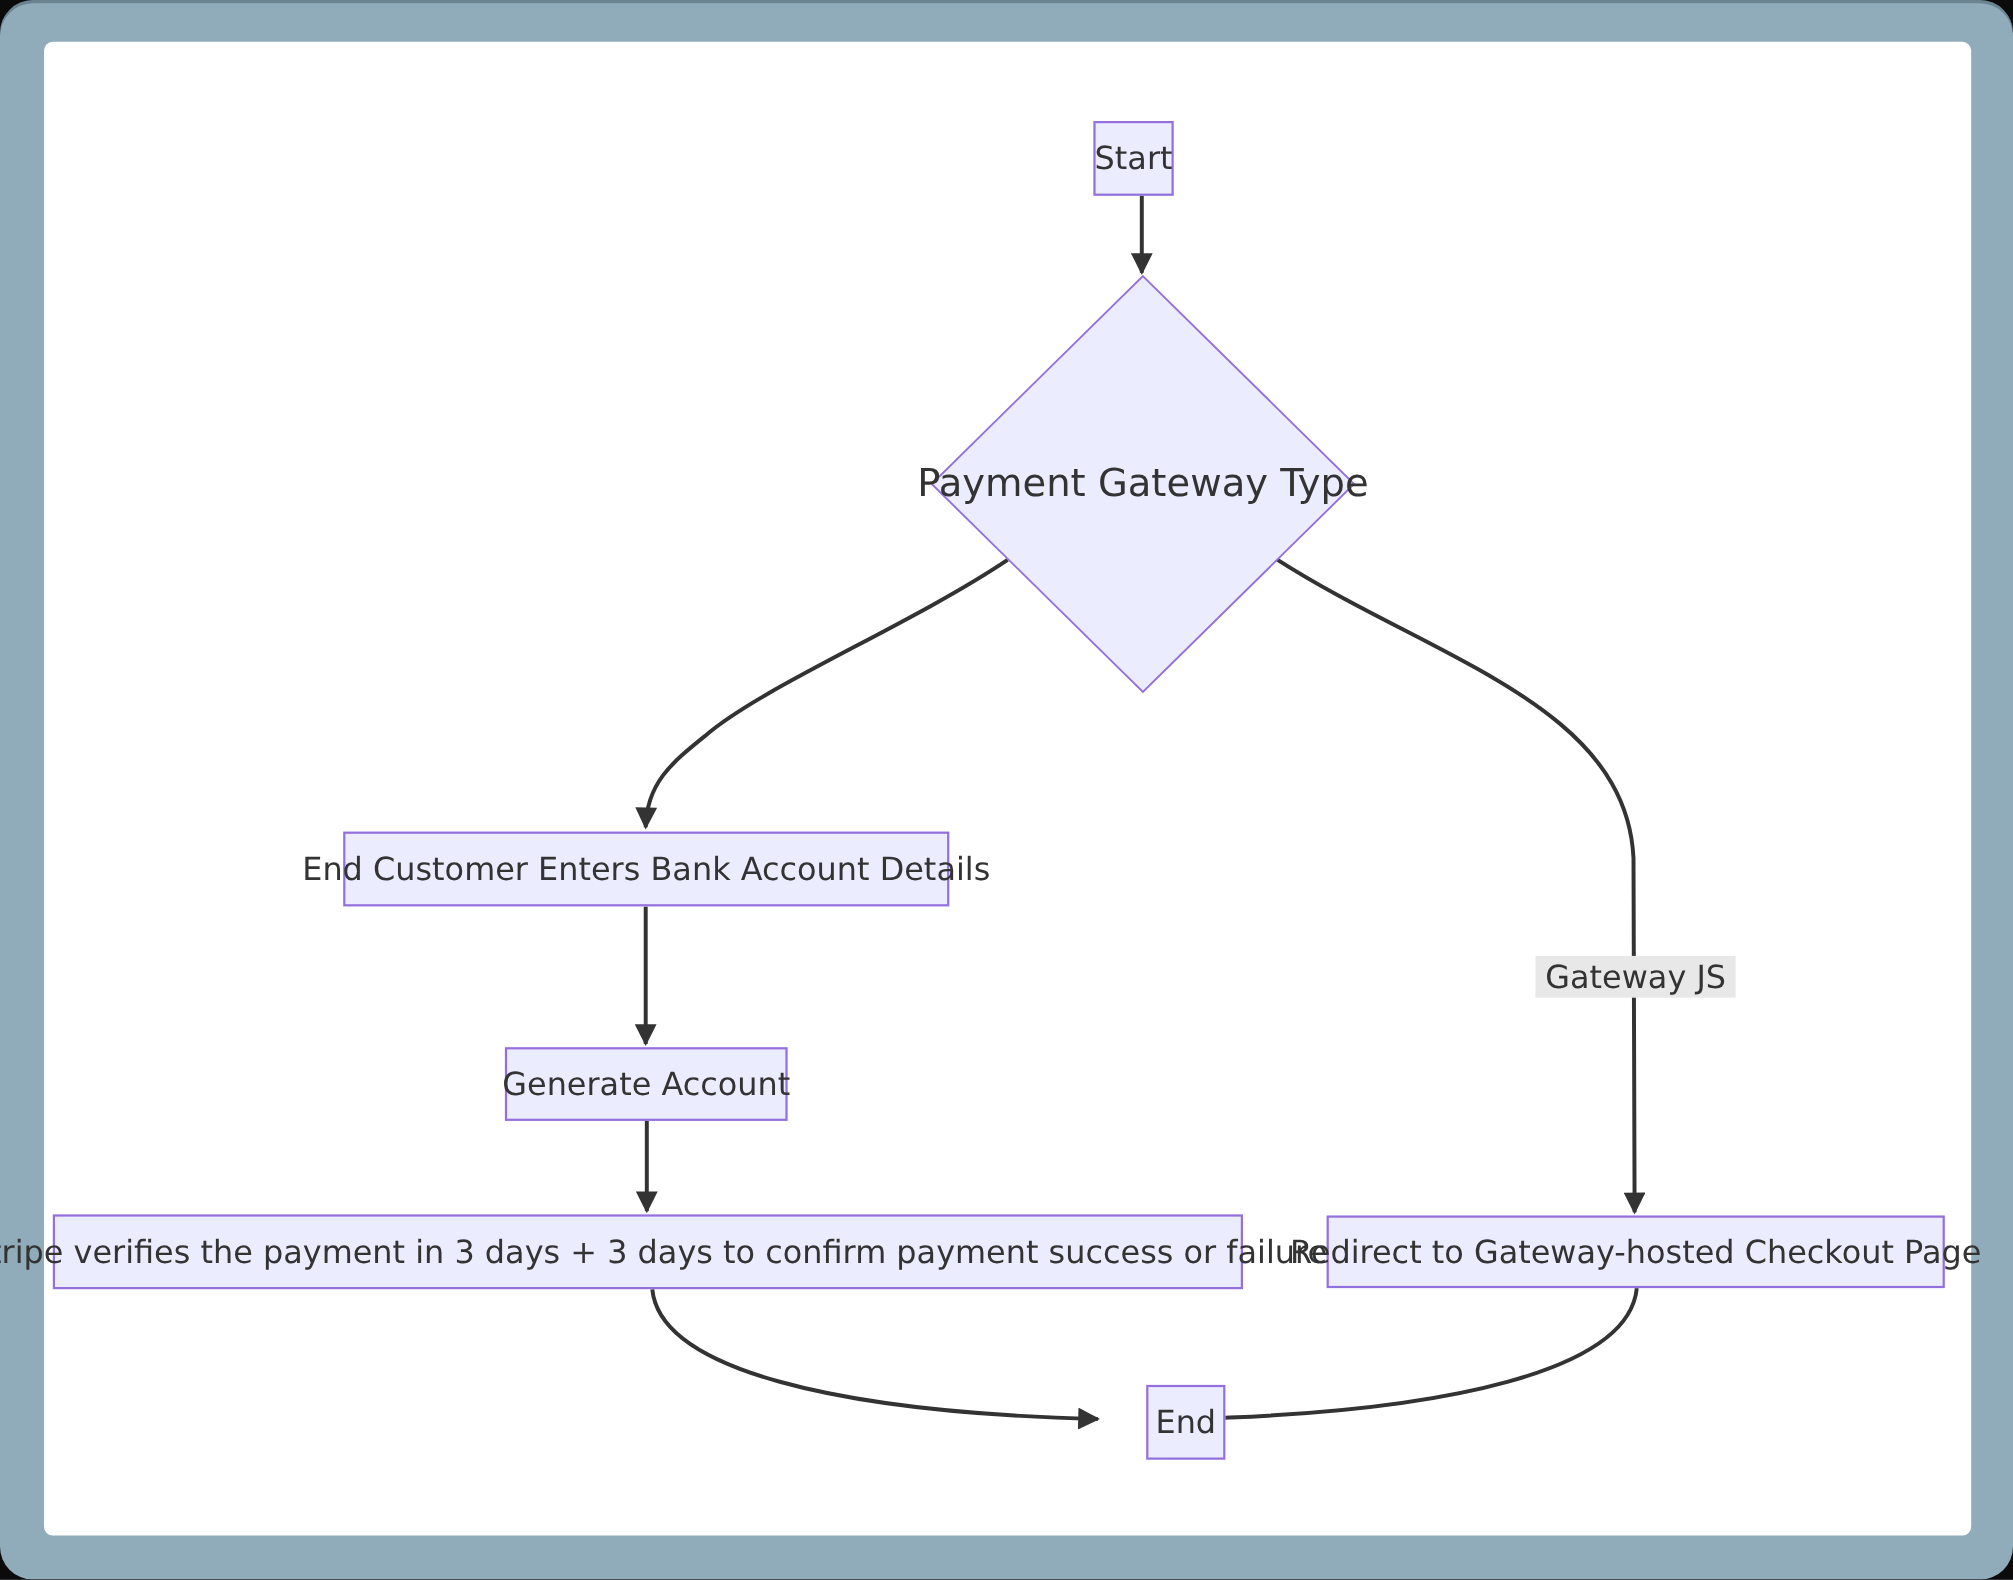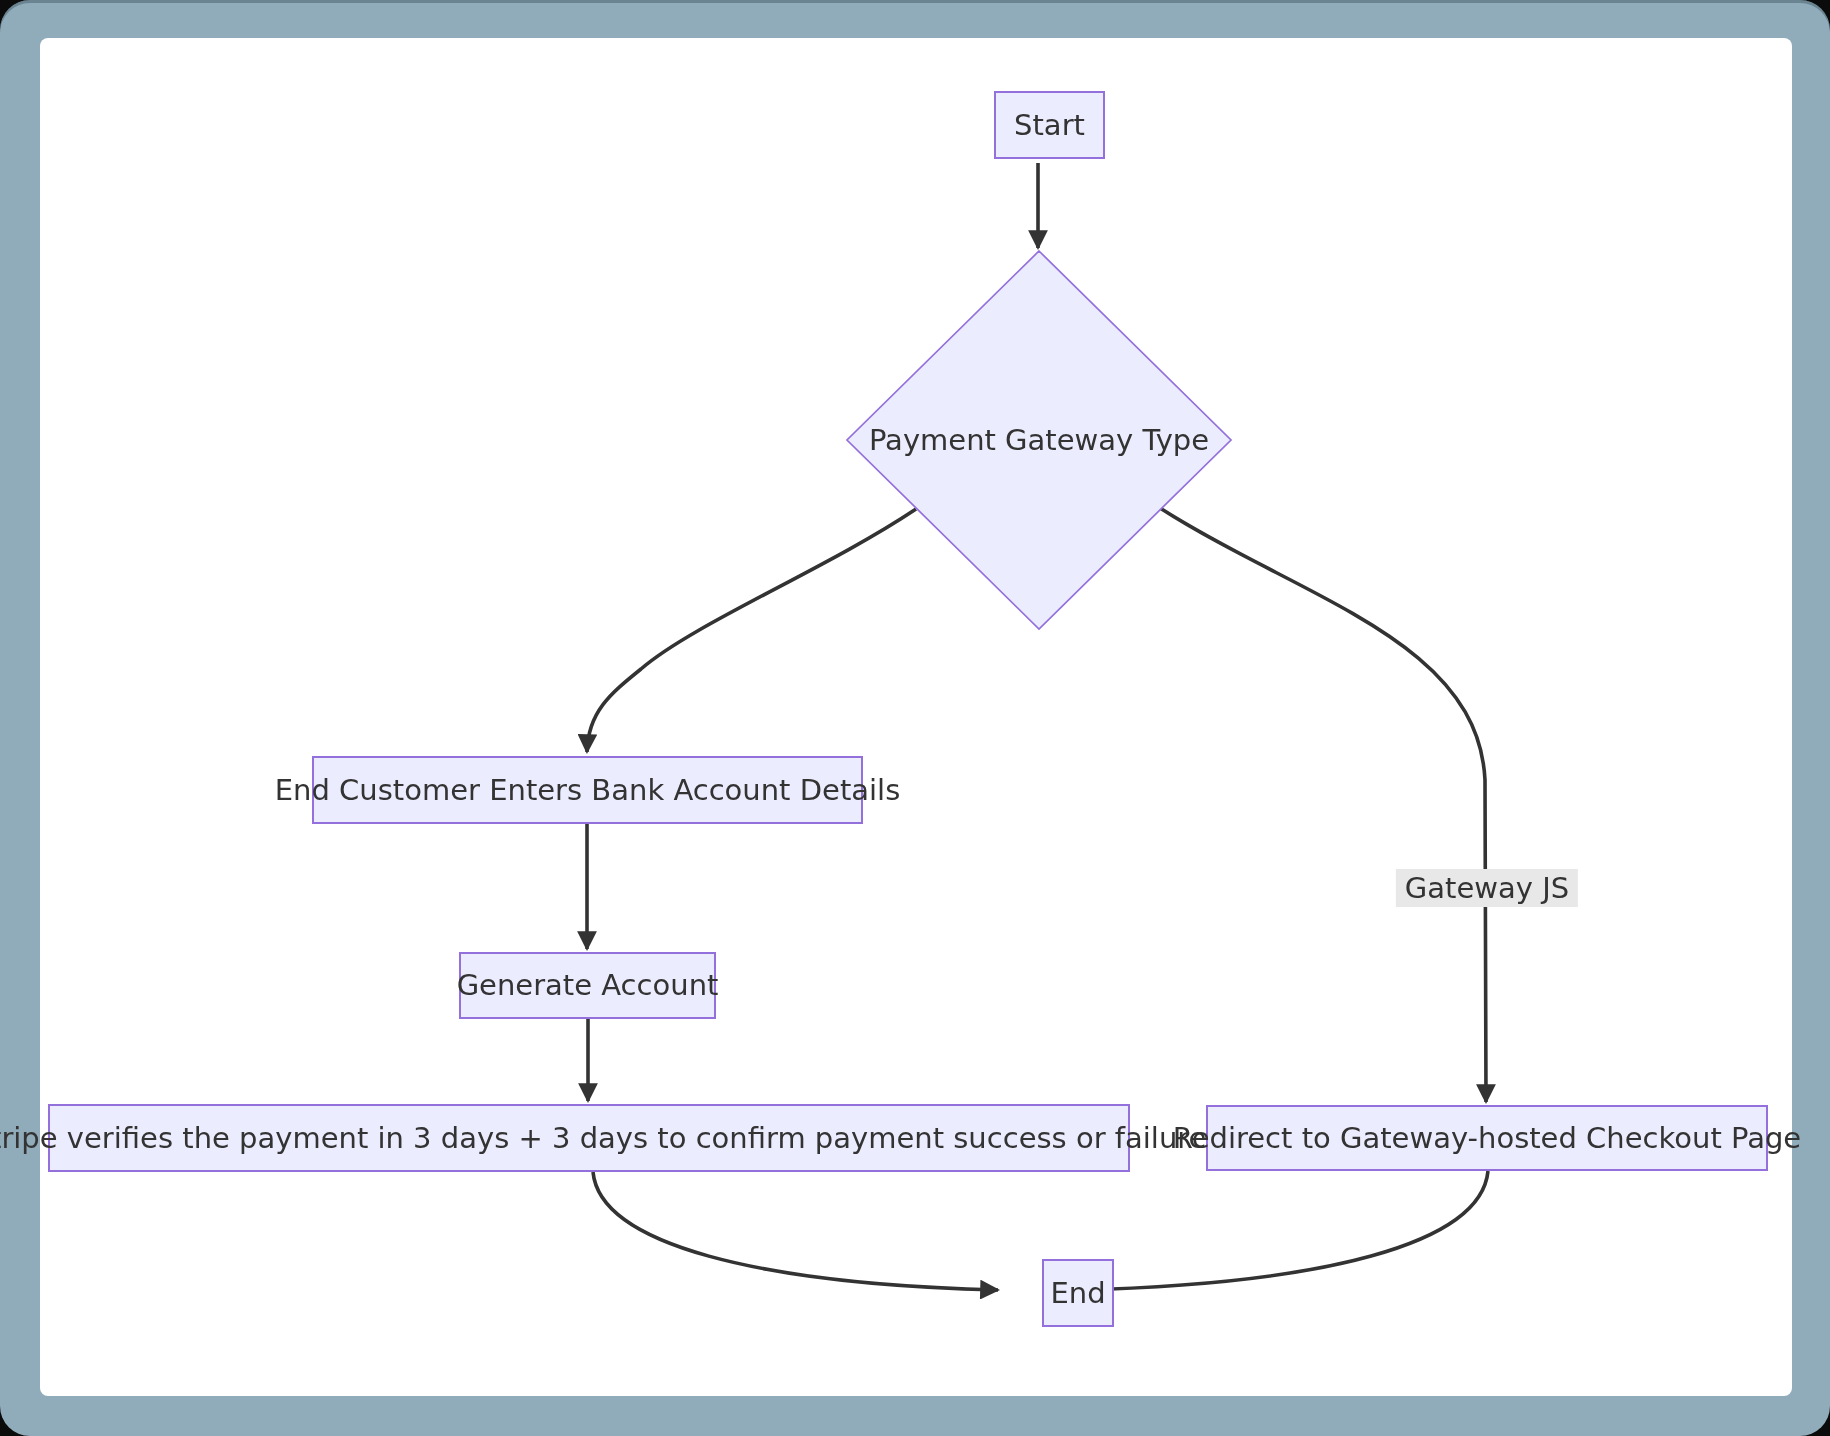--- a/index.html
+++ b/index.html
@@ -29,21 +29,21 @@
   .diamond{fill:var(--node-fill);stroke:var(--node-border);stroke-width:1.7;}
   .arrowhead{fill:var(--edge);}
   .node{
     position:absolute;z-index:2;box-sizing:border-box;
     background:var(--node-fill);border:2.5px solid var(--node-border);
     display:flex;align-items:center;justify-content:center;
     font-size:29px;line-height:1.2;white-space:nowrap;color:var(--text);
   }
   .diamond-label{
     position:absolute;z-index:2;display:flex;align-items:center;justify-content:center;
-    font-size:29px;white-space:nowrap;color:var(--text);
+    font-size:35px;white-space:nowrap;color:var(--text);
   }
   .edge-label{
     position:absolute;z-index:3;transform:translate(-50%,-50%);
     background:var(--edge-label-bg);padding:2px 9px;
     font-size:29px;white-space:nowrap;color:var(--text);
   }
 </style>
 </head>
 <body>
 
@@ -62,21 +62,21 @@
     <path class="edge" marker-end="url(#arrow)" d="M 916,509 C 828,568 693,624 641,669 C 610,694 588,712 587,752"></path>
     <path class="edge" marker-end="url(#arrow)" d="M 587,824 L 587,949"></path>
     <path class="edge" marker-end="url(#arrow)" d="M 588,1019 L 588,1101"></path>
     <path class="edge" marker-end="url(#arrow)" d="M 1160,508 C 1300,598 1478,640 1485,780 L 1486,1102"></path>
     <path class="edge" marker-end="url(#arrow)" d="M 593,1172 C 600,1245 760,1284 998,1290"></path>
     <path class="edge" marker-end="url(#arrow)" d="M 1488,1171 C 1481,1245 1320,1284 1078,1290"></path>
 
     <polygon class="diamond" points="1039,251 1231,440 1039,629 847,440"></polygon>
   </svg>
 
-  <div class="node" style="left:994px;top:91px;width:111px;height:68px;">
+  <div class="node" style="left:994px;top:110px;width:73px;height:68px;">
     <span>Start</span>
   </div>
 
   <div class="diamond-label" style="left:879px;top:412px;width:320px;height:56px;">
     <span>Payment Gateway Type</span>
   </div>
 
   <div class="node" style="left:312px;top:756px;width:551px;height:68px;">
     <span>End Customer Enters Bank Account Details</span>
   </div>

